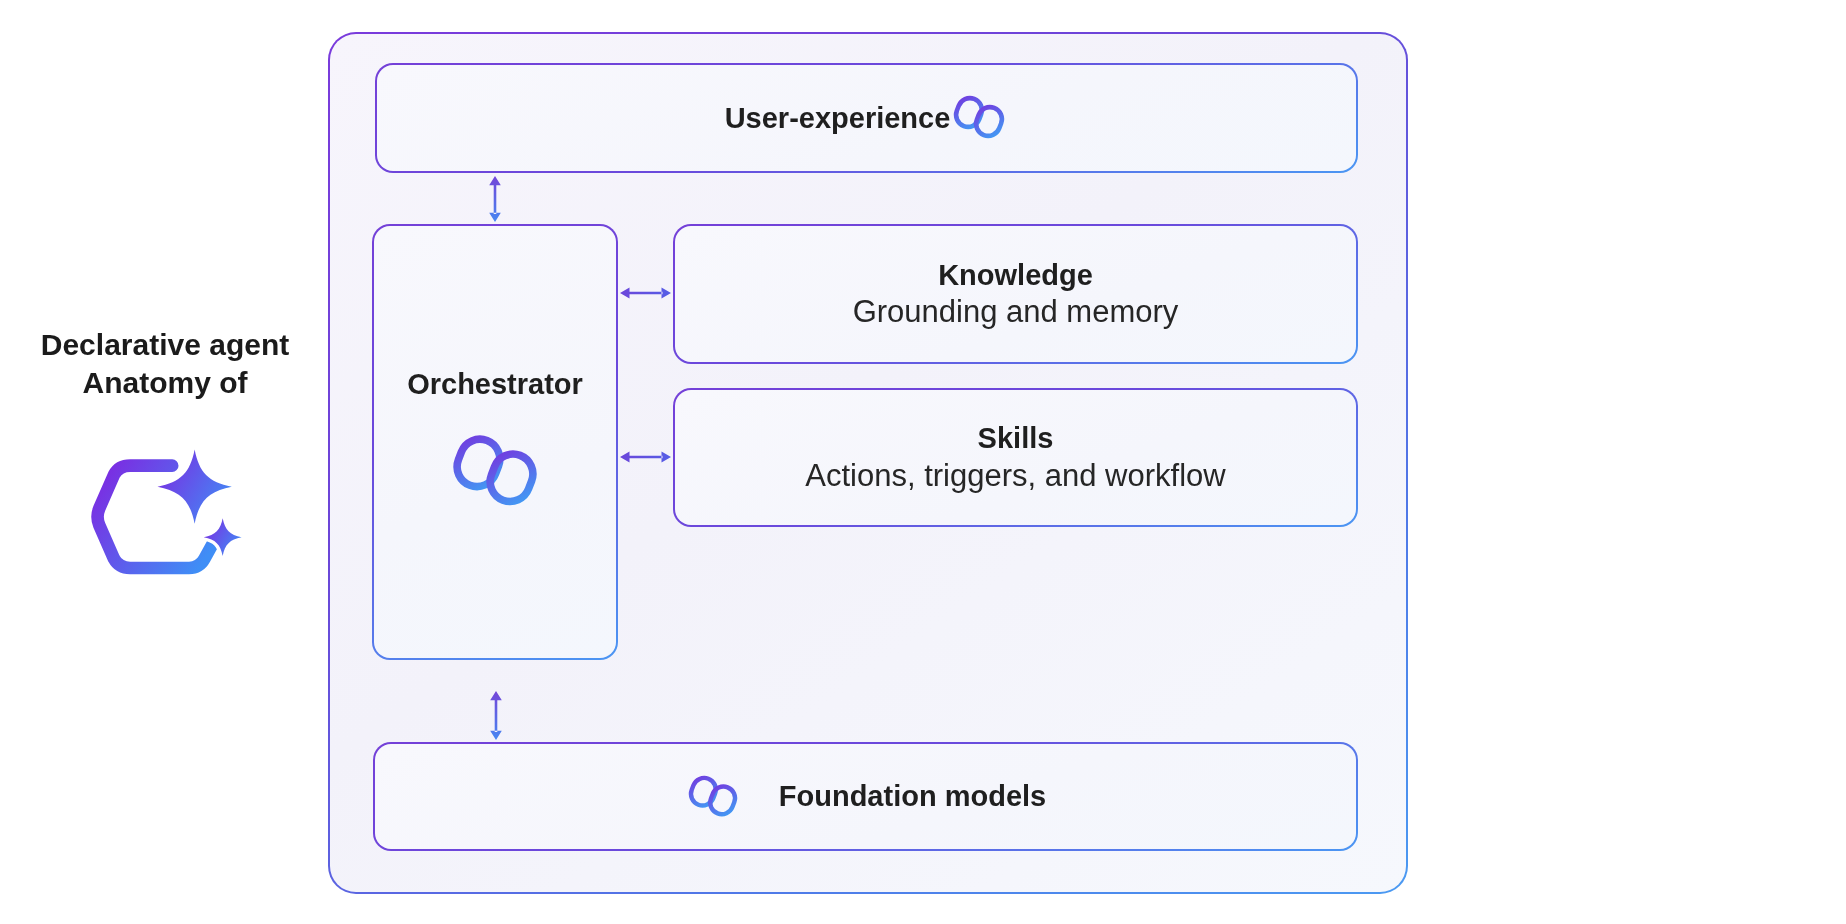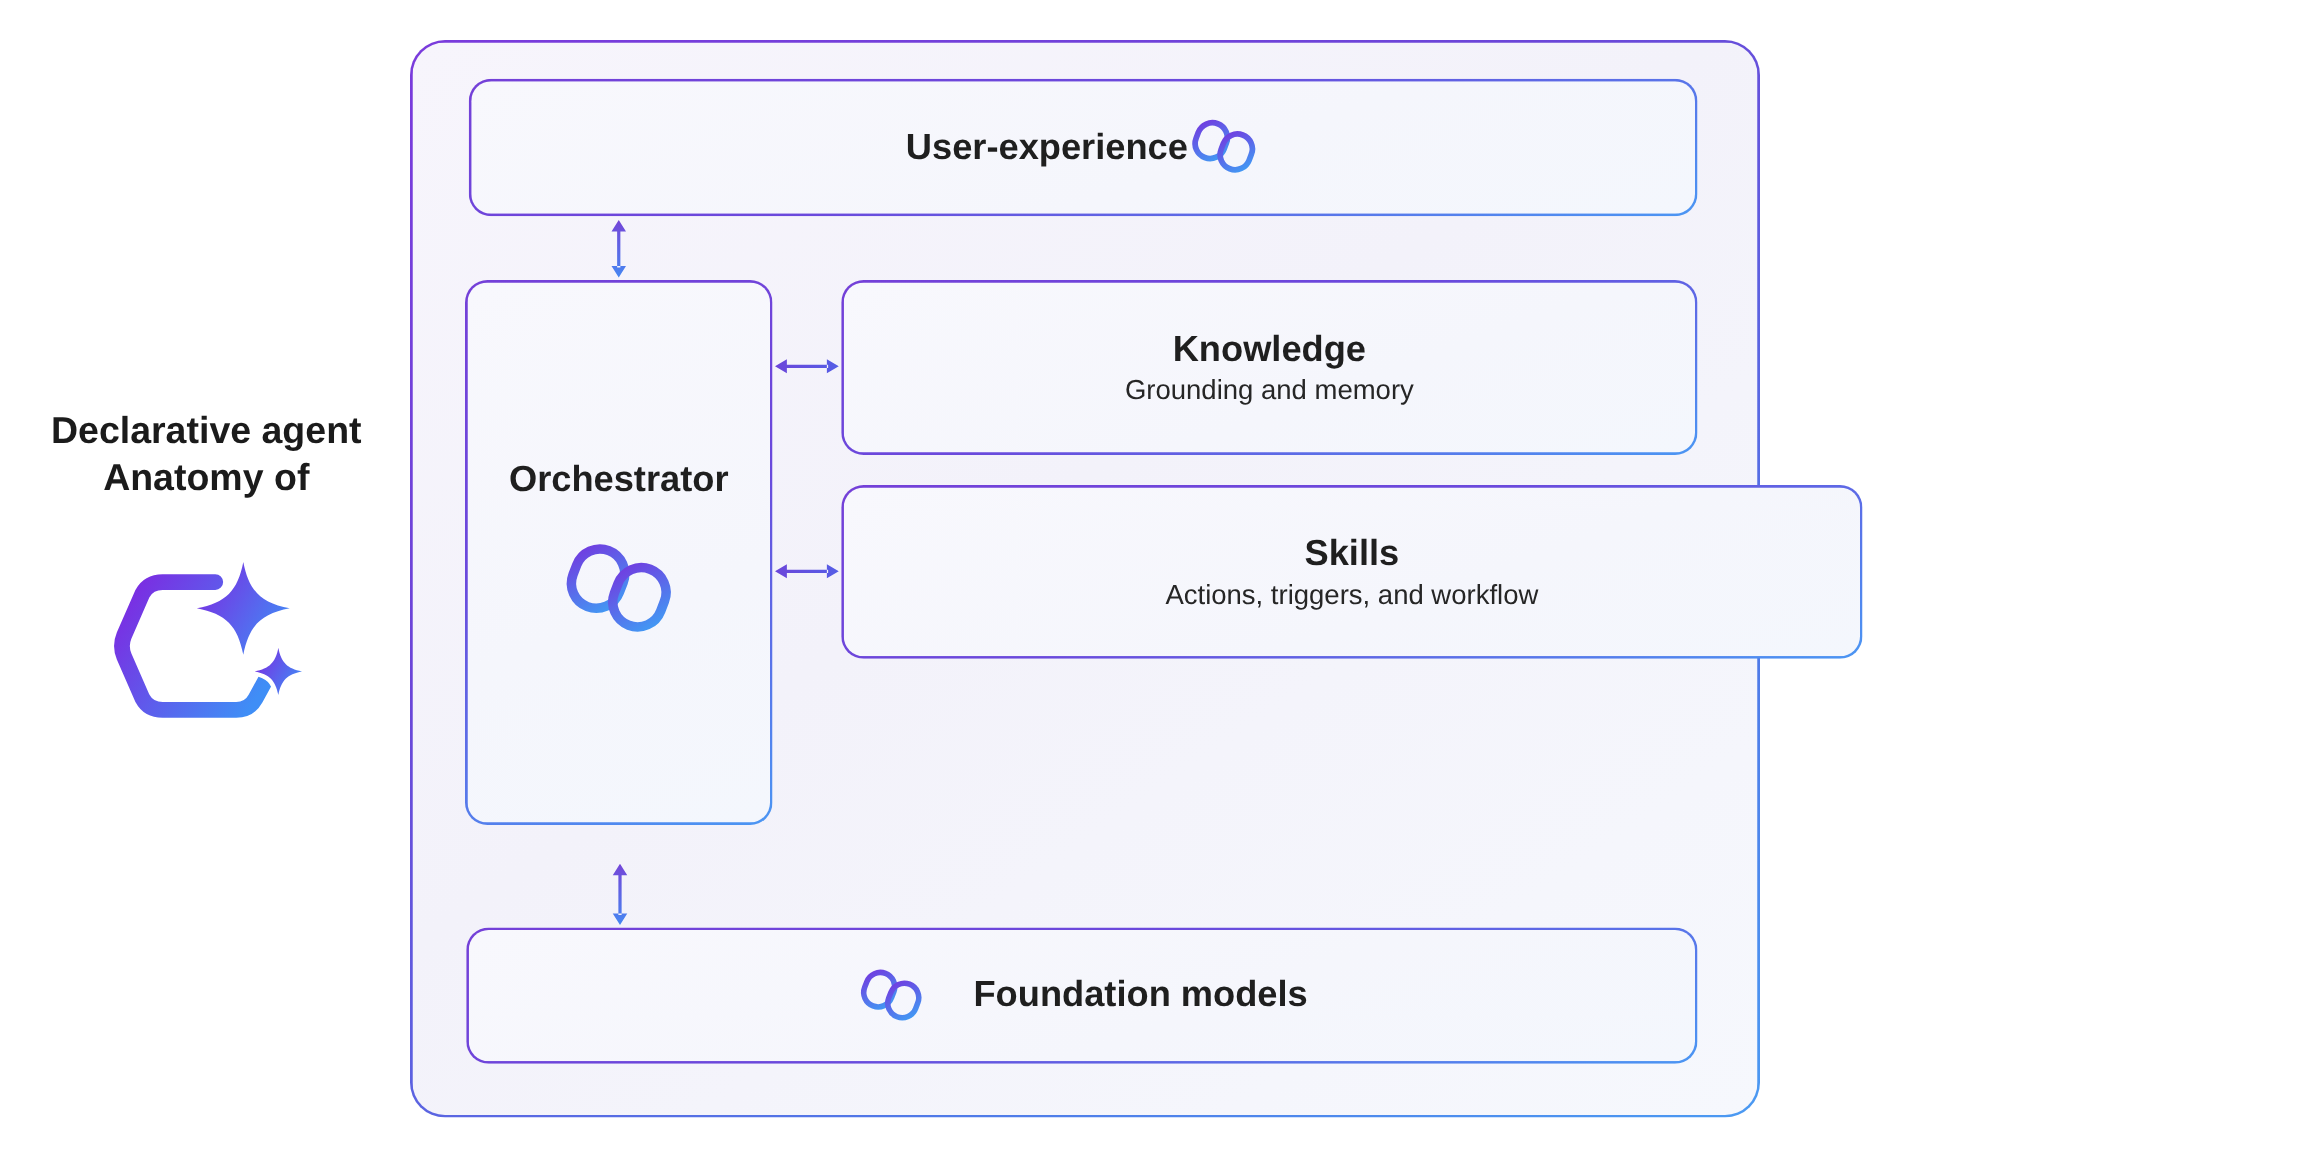--- a/index.html
+++ b/index.html
@@ -19,26 +19,26 @@
                linear-gradient(150deg,#7a3bdc 0%,#6b46d8 35%,#4f7ae8 75%,#4b9af2 100%) border-box;
   }
   
   .box{
     position:absolute;border:2px solid transparent;border-radius:18px;
     background:linear-gradient(160deg,#f8f8fd 0%,#f5f6fc 60%,#f4f7fd 100%) padding-box,
                linear-gradient(160deg,#7440d8 0%,#6a49dc 45%,#4b96f3 100%) border-box;
     display:flex;align-items:center;justify-content:center;box-sizing:border-box;
   }
   .box-title{font-size:29px;font-weight:700;color:#1f1f1f;}
-  .box-sub{font-size:22px;font-weight:400;color:#262626;}
+  .box-sub{font-size:31px;font-weight:400;color:#262626;}
   #ux{left:375px;top:63px;width:983px;height:110px;flex-direction:row;}
   #orchestrator{left:372px;top:224px;width:246px;height:436px;
     flex-direction:column;justify-content:flex-start;padding-top:142px;gap:28px;}
   #knowledge{left:673px;top:224px;width:685px;height:140px;flex-direction:column;gap:2px;}
-  #skills{left:673px;top:388px;width:817px;height:139px;flex-direction:column;gap:3px;}
+  #skills{left:673px;top:388px;width:685px;height:139px;flex-direction:column;gap:3px;}
   #foundation{left:373px;top:742px;width:985px;height:109px;flex-direction:row;gap:38px;}
   .arrow{position:absolute;}
   svg{display:block;}
 </style>
 </head>
 <body>
 
 <div class="stage">
 
   <div class="side-label">

